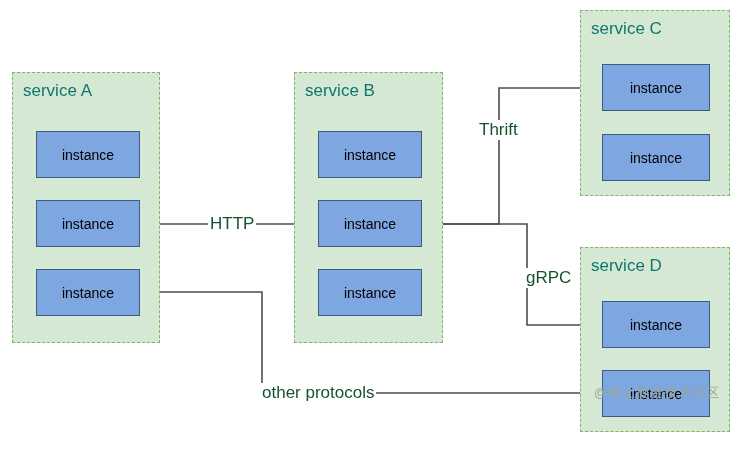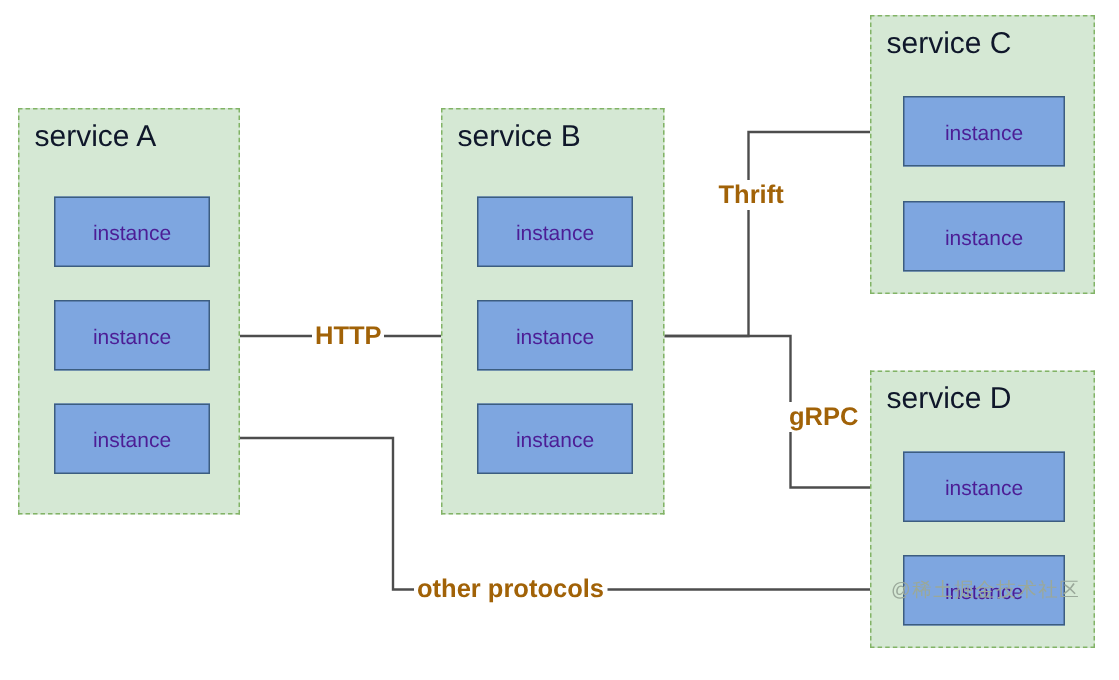--- a/index.html
+++ b/index.html
@@ -20,45 +20,44 @@
   .service-group {
     position: absolute;
     background: #d5e8d4;
     border: 1px dashed #82b366;
     box-sizing: border-box;
   }
   .service-title {
     position: absolute;
     left: 10px;
     top: 8px;
-    font-size: 20px;
-    color: #0f172a;
+    font-size: 17px;
+    color: #0f766e;
     line-height: 20px;
     white-space: nowrap;
   }
   .instance-box {
     position: absolute;
     background: #7ea6e0;
     border: 1.6px solid #3c5d80;
     box-sizing: border-box;
     display: flex;
     align-items: center;
     justify-content: center;
     font-size: 14px;
-    color: #4c1d95;
+    color: #000000;
   }
   .edge-label {
     position: absolute;
     font-size: 17px;
-    color: #a16207;
+    color: #14532d;
     background: #ffffff;
     line-height: 20px;
     white-space: nowrap;
     padding: 0 2px;
-    font-weight: bold;
   }
   .watermark {
     position: absolute;
     font-size: 13px;
     color: #9aa89a;
     white-space: nowrap;
     letter-spacing: 1px;
   }
   svg.edges {
     position: absolute;
@@ -114,18 +113,18 @@
       <div class="service-group" style="left: 580px; top: 247px; width: 150px; height: 185px; background: rgb(213, 232, 212); border-color: rgb(130, 179, 102);">
         <div class="service-title">service D</div>
       </div>
       <div class="instance-box" style="left: 602px; top: 301px; width: 108px; height: 47px; background: rgb(126, 166, 224); border-color: rgb(60, 93, 128);">instance</div>
       <div class="instance-box" style="left: 602px; top: 370px; width: 108px; height: 47px; background: rgb(126, 166, 224); border-color: rgb(60, 93, 128);">instance</div>
     </div>
   <div id="labels-layer">
       <div class="edge-label" style="left: 208px; top: 214px;">HTTP</div>
       <div class="edge-label" style="left: 477px; top: 120px;">Thrift</div>
       <div class="edge-label" style="left: 524px; top: 268px;">gRPC</div>
-      <div class="edge-label" style="left: 276px; top: 383px; text-align: center;">other protocols</div>
+      <div class="edge-label" style="left: 260px; top: 383px; text-align: center;">other protocols</div>
     </div>
 
   <div class="watermark" style="left: 594px; top: 384px; color: rgb(154, 168, 154);">@稀土掘金技术社区</div>
 
 </div>
 
 </body></html>

